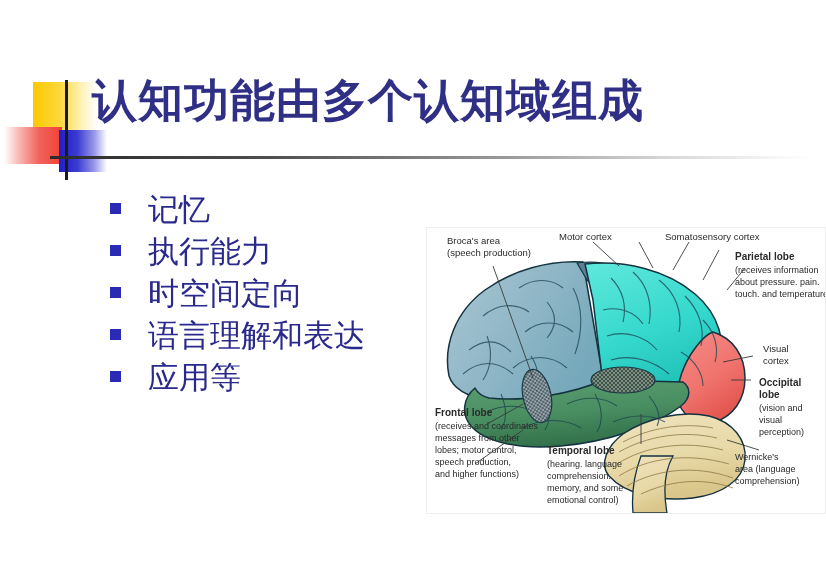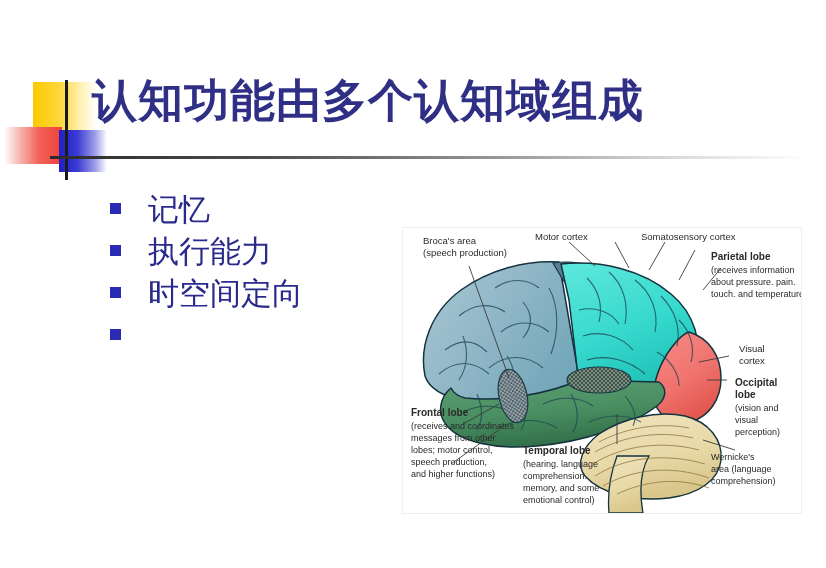--- a/index.html
+++ b/index.html
@@ -103,21 +103,21 @@
     font-size: 31px;
     line-height: 40px;
     color: #2a2a8c;
     white-space: nowrap;
     font-family: "Liberation Serif", "DejaVu Serif", serif;
   }
 
   
   .brain-figure {
     position: absolute;
-    left: 402px;
+    left: 426px;
     top: 227px;
     width: 398px;
     height: 285px;
     background: #fdfdfd;
     border: 1px solid #efefef;
     overflow: hidden;
   }
   .brain-figure svg {
     display: block;
   }
@@ -145,20 +145,25 @@
     <div class="bullet-row">
       <span class="bullet-marker"></span>
       <span class="bullet-label">执行能力</span>
     </div>
     <div class="bullet-row">
       <span class="bullet-marker"></span>
       <span class="bullet-label">时空间定向</span>
     </div>
     <div class="bullet-row">
       <span class="bullet-marker"></span>
+      <span class="bullet-label">语言理解和表达</span>
+    </div>
+    <div class="bullet-row">
+      <span class="bullet-marker"></span>
+      <span class="bullet-label">应用等</span>
     </div>
   </div>
 
   <div class="brain-figure">
     <svg width="398" height="285" viewBox="0 0 398 285" xmlns="http://www.w3.org/2000/svg">
       <defs>
         <linearGradient id="gFrontal" x1="0" y1="0" x2="1" y2="0.6">
           <stop offset="0%" stop-color="#a9c7d4"></stop>
           <stop offset="55%" stop-color="#8fb6c6"></stop>
           <stop offset="100%" stop-color="#74a8ba"></stop>

